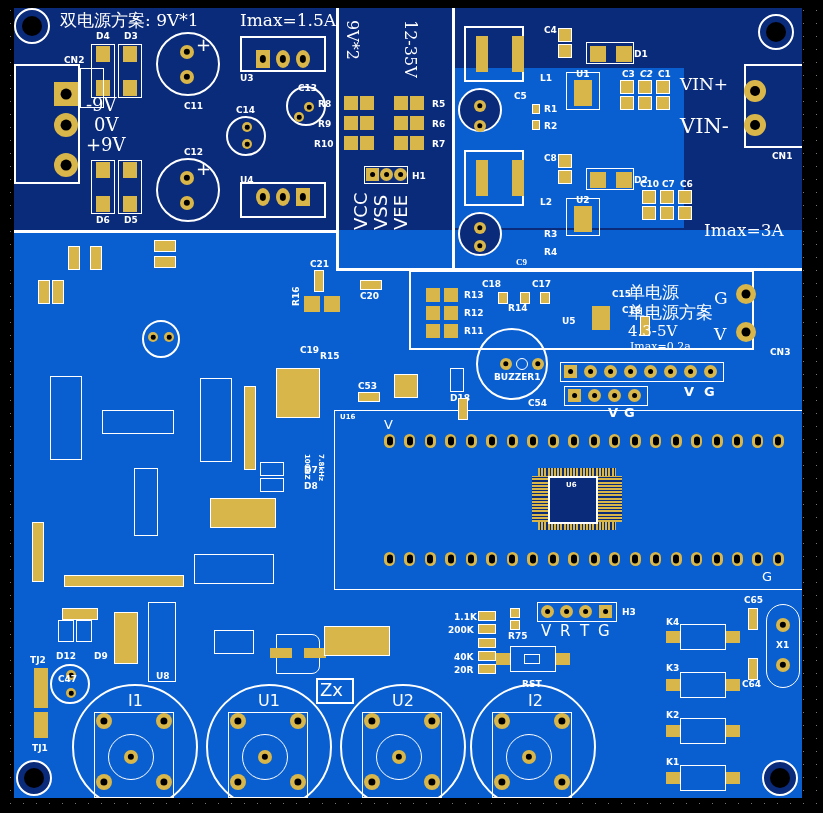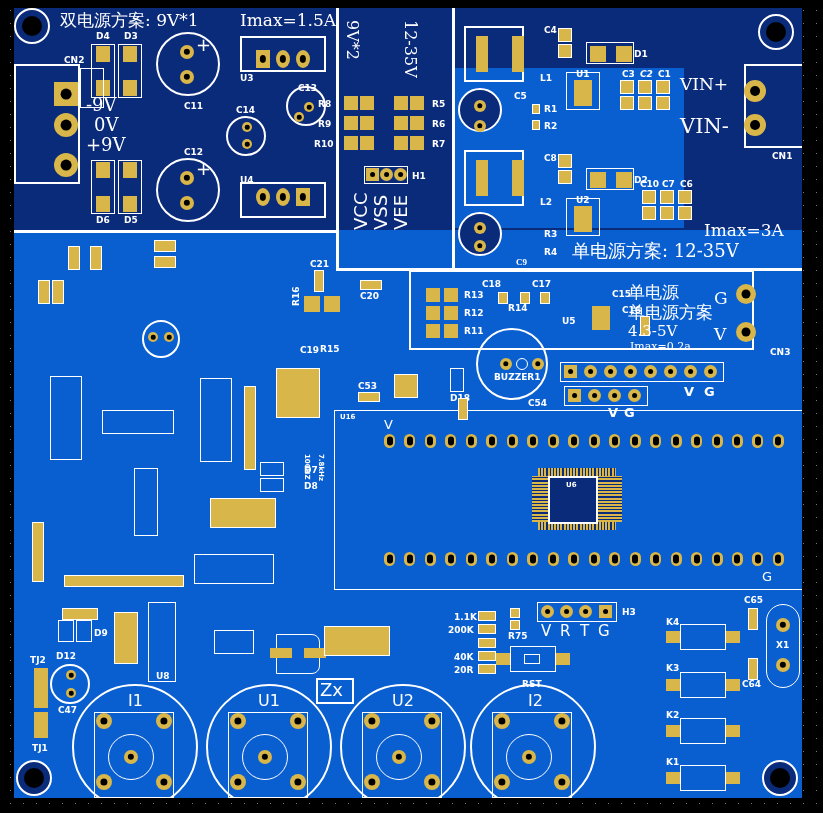--- a/index.html
+++ b/index.html
@@ -208,21 +208,20 @@
   <div class="lbl" style="left:626px;top:172px;">C10</div>
   <div class="lbl" style="left:648px;top:172px;">C7</div>
   <div class="lbl" style="left:666px;top:172px;">C6</div>
   <div class="circle" style="left:444px;top:204px;width:44px;height:44px;background:#0a2a7a;"></div>
   <div class="th" style="left:460px;top:214px;width:12px;height:12px;"></div>
   <div class="th" style="left:460px;top:232px;width:12px;height:12px;"></div>
   <div class="lbl" style="left:502px;top:250px;font-family:Liberation Serif, serif;">C9</div>
   <div class="lbl" style="left:530px;top:222px;">R3</div>
   <div class="lbl" style="left:530px;top:240px;">R4</div>
   <div class="big" style="left:690px;top:214px;font-size:17px;">Imax=3A</div>
-  <div class="big" style="left:558px;top:234px;font-size:18px;">单电源方案: 12-35V</div>
 
   <div class="padn" style="left:412px;top:280px;width:14px;height:14px;"></div>
   <div class="padn" style="left:430px;top:280px;width:14px;height:14px;"></div>
   <div class="padn" style="left:412px;top:298px;width:14px;height:14px;"></div>
   <div class="padn" style="left:430px;top:298px;width:14px;height:14px;"></div>
   <div class="padn" style="left:412px;top:316px;width:14px;height:14px;"></div>
   <div class="padn" style="left:430px;top:316px;width:14px;height:14px;"></div>
   <div class="lbl" style="left:450px;top:283px;">R13</div>
   <div class="lbl" style="left:450px;top:301px;">R12</div>
   <div class="lbl" style="left:450px;top:319px;">R11</div>
@@ -434,39 +433,39 @@
 
   <div class="silk1" style="left:262px;top:626px;width:44px;height:40px;border-radius:0 8px 8px 0;"></div>
   <div class="padn" style="left:256px;top:640px;width:22px;height:10px;"></div>
   <div class="padn" style="left:290px;top:640px;width:22px;height:10px;"></div>
 
   <div class="lbl" style="left:296px;top:252px;">C21</div>
   <div class="pad" style="left:300px;top:262px;width:10px;height:22px;"></div>
   <div class="lbl" style="left:278px;top:298px;transform:rotate(-90deg);transform-origin:0 0;">R16</div>
   <div class="padn" style="left:290px;top:288px;width:16px;height:16px;"></div>
   <div class="padn" style="left:310px;top:288px;width:16px;height:16px;"></div>
-  <div class="lbl" style="left:306px;top:337px;">R15</div>
+  <div class="lbl" style="left:306px;top:344px;">R15</div>
   <div class="lbl" style="left:286px;top:338px;">C19</div>
   <div class="lbl" style="left:346px;top:284px;">C20</div>
   <div class="pad" style="left:346px;top:272px;width:22px;height:10px;"></div>
   <div class="lbl" style="left:290px;top:458px;">D7</div>
   <div class="lbl" style="left:290px;top:474px;">D8</div>
   <div class="silk1" style="left:246px;top:454px;width:24px;height:14px;"></div>
   <div class="silk1" style="left:246px;top:470px;width:24px;height:14px;"></div>
   <div class="lbl" style="left:290px;top:474px;transform:rotate(90deg);transform-origin:0 0;font-size:7px;left:296px;top:446px;">100HZ</div>
   <div class="lbl" style="left:310px;top:446px;transform:rotate(90deg);transform-origin:0 0;font-size:7px;">7.8kHz</div>
 
   <div class="silk1" style="left:44px;top:612px;width:16px;height:22px;"></div>
   <div class="silk1" style="left:62px;top:612px;width:16px;height:22px;"></div>
   <div class="lbl" style="left:42px;top:644px;">D12</div>
-  <div class="lbl" style="left:64px;top:621px;padding-left:16px;">D9</div>
+  <div class="lbl" style="left:64px;top:644px;padding-left:16px;">D9</div>
   <div class="circle" style="left:36px;top:656px;width:40px;height:40px;"></div>
   <div class="th" style="left:52px;top:662px;width:10px;height:10px;"></div>
   <div class="th" style="left:52px;top:680px;width:10px;height:10px;"></div>
-  <div class="lbl" style="left:44px;top:698px;text-align:right;">C47</div>
+  <div class="lbl" style="left:44px;top:667px;text-align:right;">C47</div>
   <div class="lbl" style="left:16px;top:648px;">TJ2</div>
   <div class="padn" style="left:20px;top:660px;width:14px;height:40px;"></div>
   <div class="padn" style="left:20px;top:704px;width:14px;height:26px;"></div>
   <div class="lbl" style="left:18px;top:736px;">TJ1</div>
 
   <div class="silk1" style="left:66px;top:60px;width:24px;height:40px;"></div>
   <div class="silk1" style="left:88px;top:402px;width:72px;height:24px;"></div>
   <div class="silk1" style="left:36px;top:368px;width:32px;height:84px;"></div>
   <div class="silk1" style="left:186px;top:370px;width:32px;height:84px;"></div>
   <div class="silk1" style="left:120px;top:460px;width:24px;height:68px;"></div>

